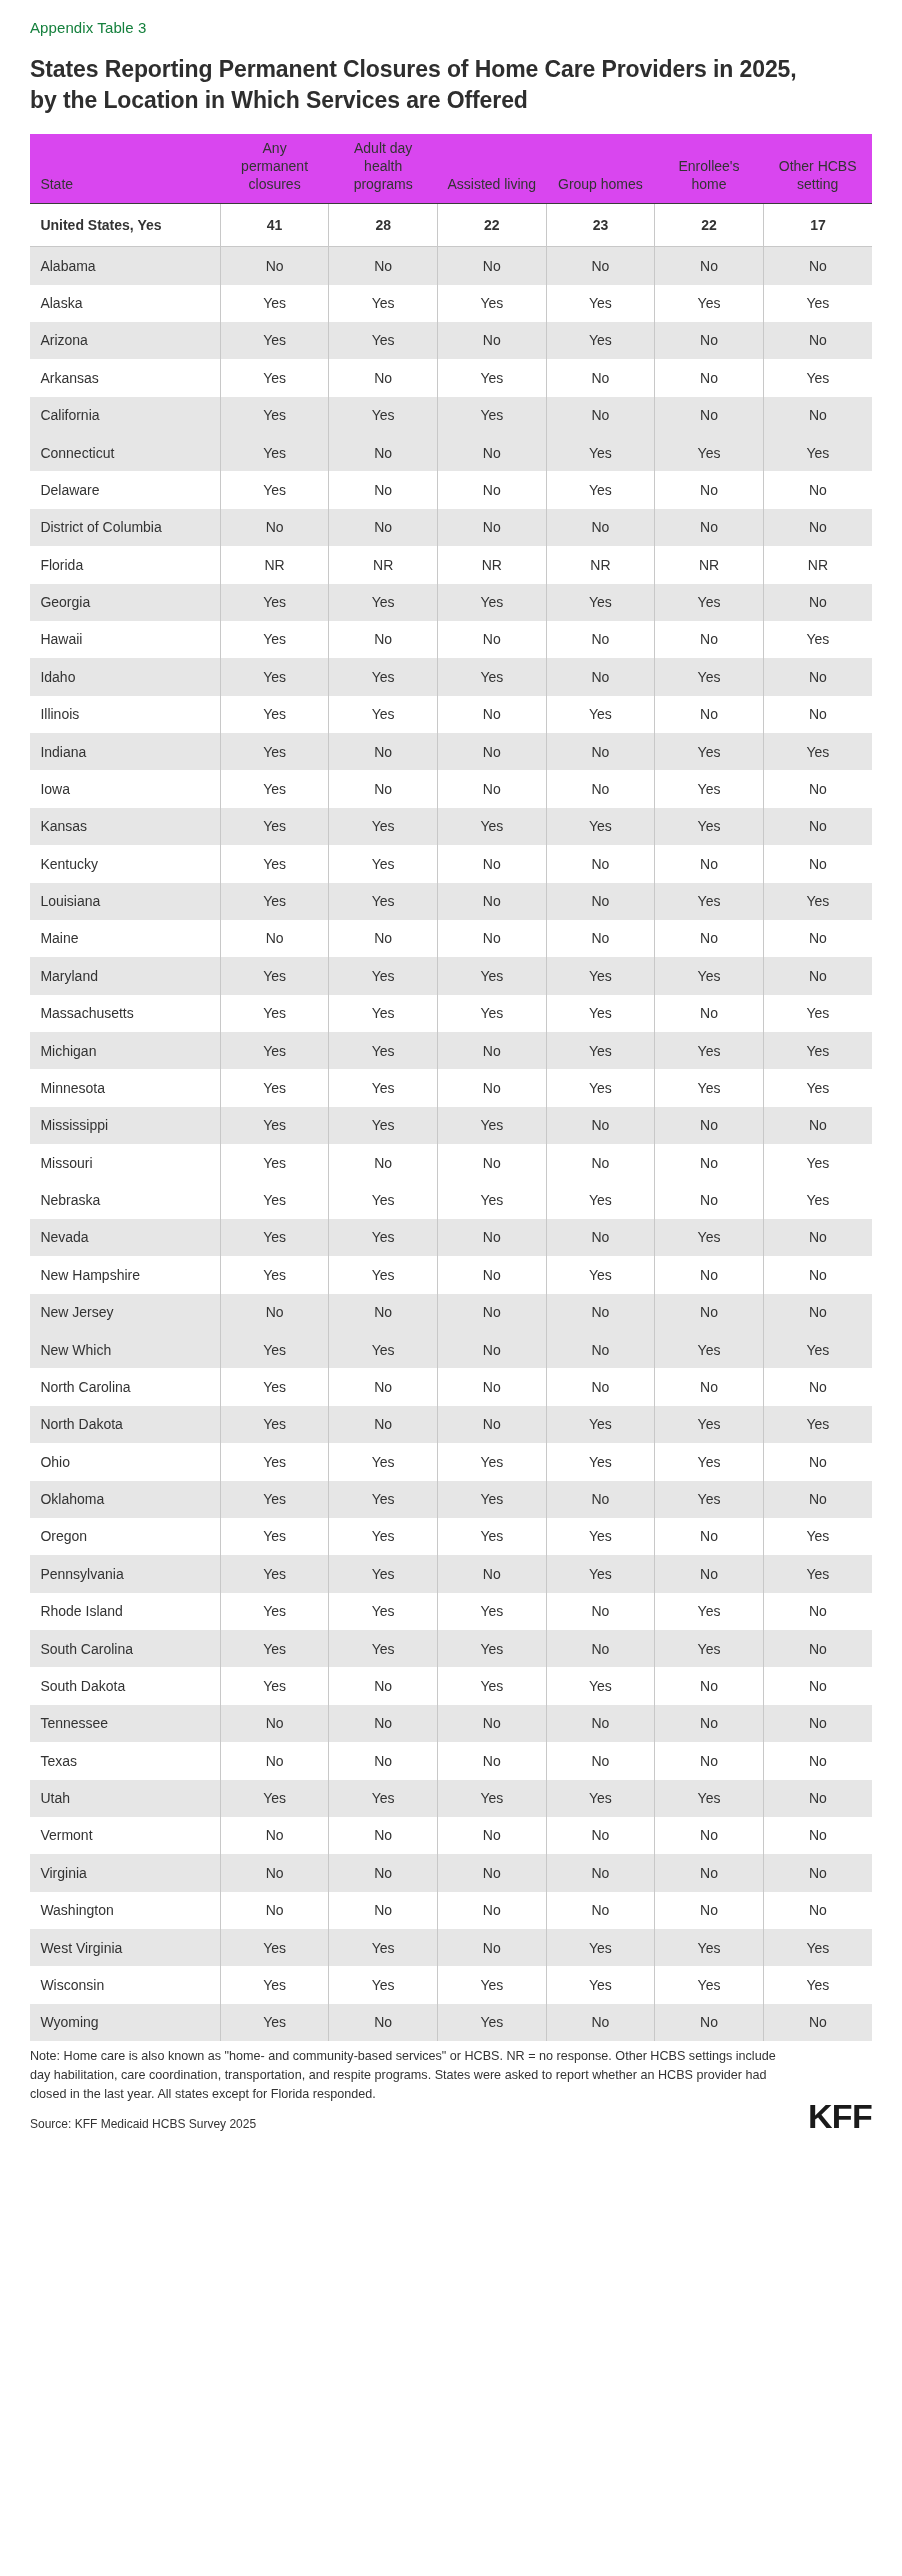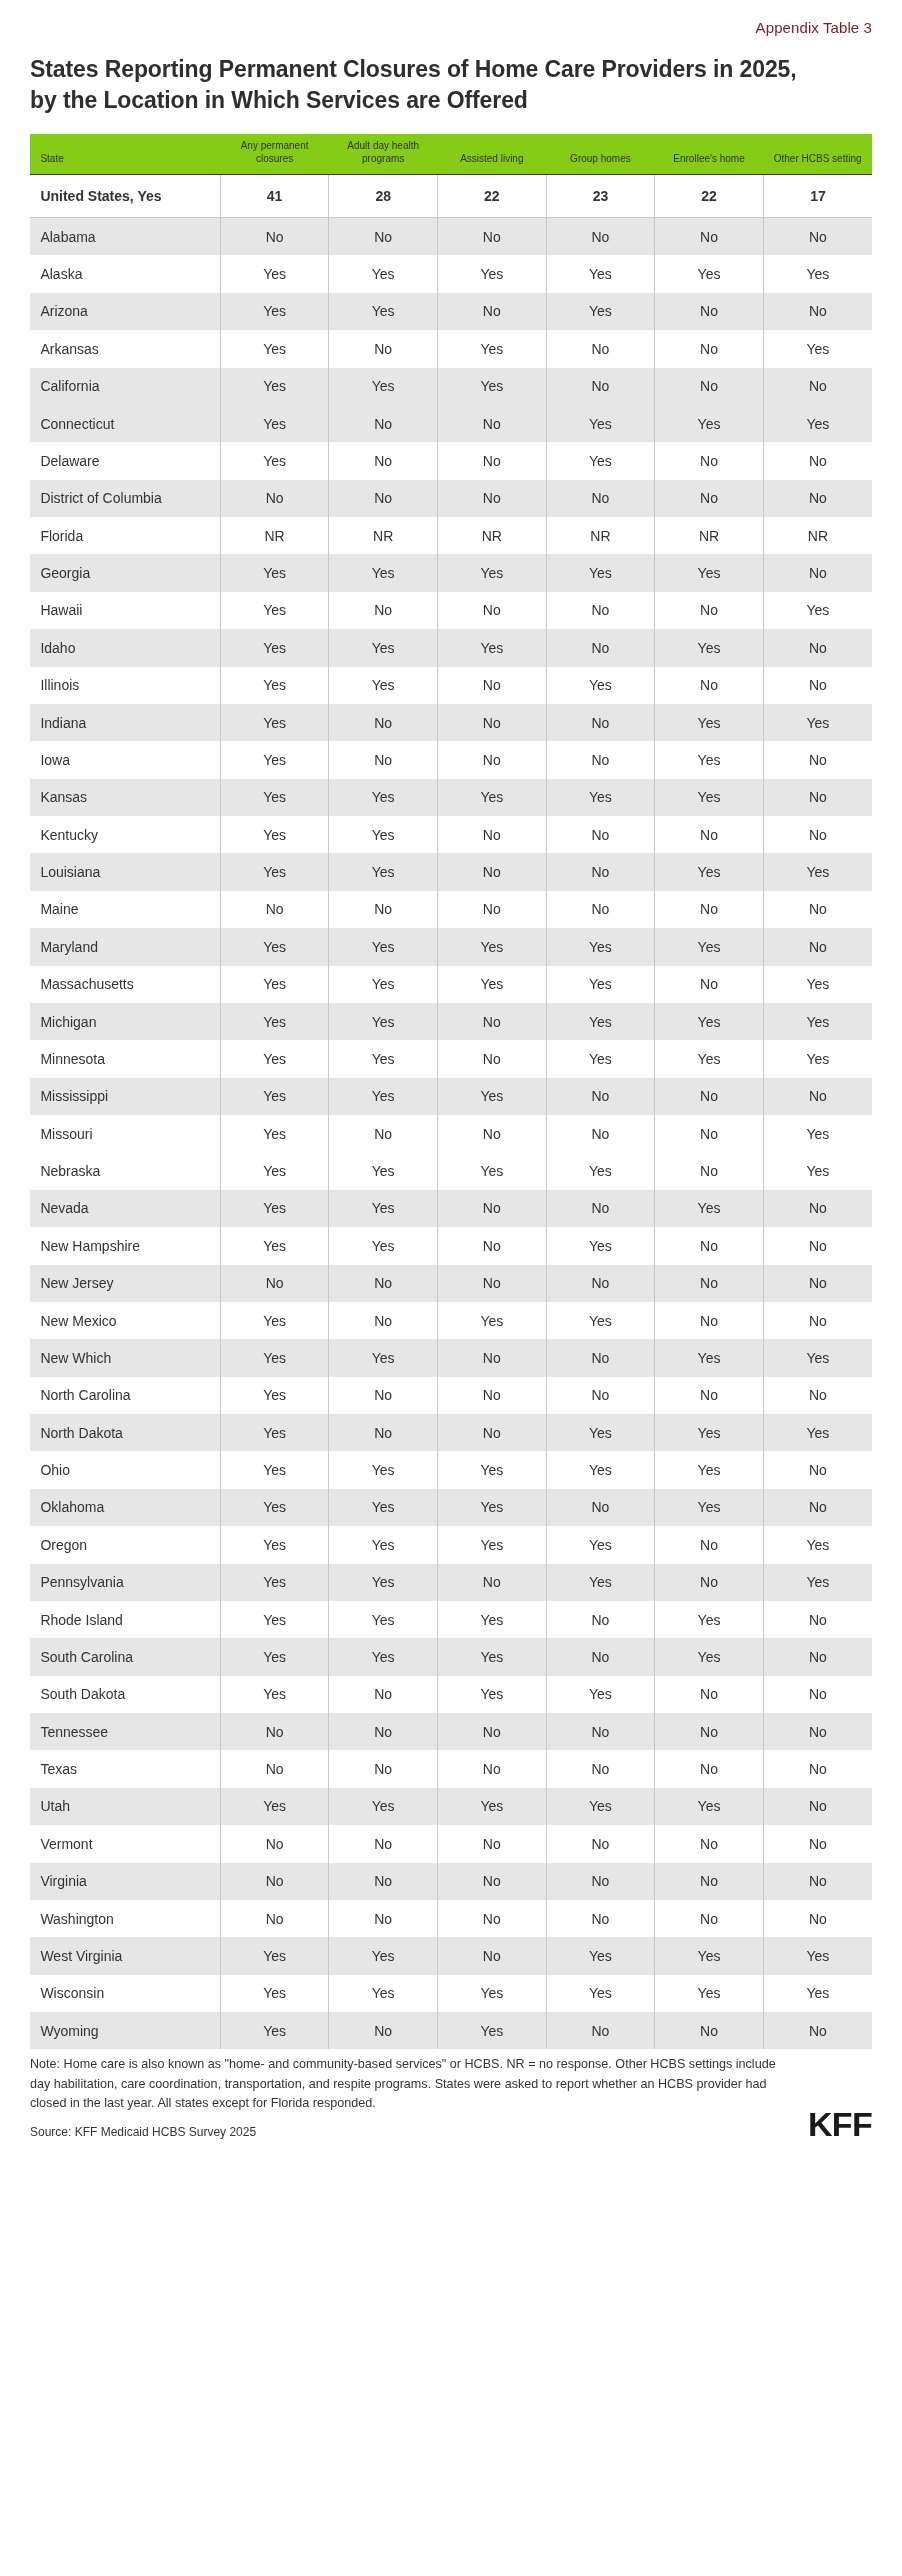--- a/index.html
+++ b/index.html
@@ -16,25 +16,24 @@
   .page {
     width: 902px;
     min-height: 2576px;
     box-sizing: border-box;
     background: #ffffff;
     padding: 19px 30px 0 30px;
     position: relative;
   }
   .eyebrow {
     font-size: 15px;
-    color: #7f1d1d;
+    color: #15803d;
     letter-spacing: 0.1px;
     margin: 0 0 18px 0;
     font-weight: 400;
-    text-align: right;
   }
   .title {
     font-size: 23px;
     font-weight: 700;
     color: #2e2e2e;
     line-height: 1.33;
     margin: 0 0 19px 0;
     letter-spacing: -0.1px;
     max-width: 784px;
   }
@@ -43,27 +42,27 @@
     border-collapse: collapse;
     table-layout: fixed;
     font-size: 14px;
   }
   table.data col.c-state { width: 22.6%; }
   table.data col.c-val   { width: 12.9%; }
 
   thead th {
     font-weight: 400;
     color: #333333;
-    font-size: 10px;
+    font-size: 14px;
     line-height: 1.32;
     padding: 4.4px 7.4px 9px 7.4px;
     vertical-align: bottom;
     text-align: center;
     border: none;
-    background: #84cc16;
+    background: #d946ef;
   }
   thead th.state-head {
     text-align: left;
     padding-left: 10.4px;
   }
   thead tr.head-row th {
     border-bottom: 1.5px solid #3b3b3b;
   }
 
   tbody td {
@@ -416,29 +415,20 @@
         </tr>
         <tr class="alt">
           <td class="state-cell">New Jersey</td>
           <td>No</td>
           <td>No</td>
           <td>No</td>
           <td>No</td>
           <td>No</td>
           <td>No</td>
         </tr>
-        <tr>
-          <td class="state-cell">New Mexico</td>
-          <td>Yes</td>
-          <td>No</td>
-          <td>Yes</td>
-          <td>Yes</td>
-          <td>No</td>
-          <td>No</td>
-        </tr>
         <tr class="alt">
           <td class="state-cell">New Which</td>
           <td>Yes</td>
           <td>Yes</td>
           <td>No</td>
           <td>No</td>
           <td>Yes</td>
           <td>Yes</td>
         </tr>
         <tr>

